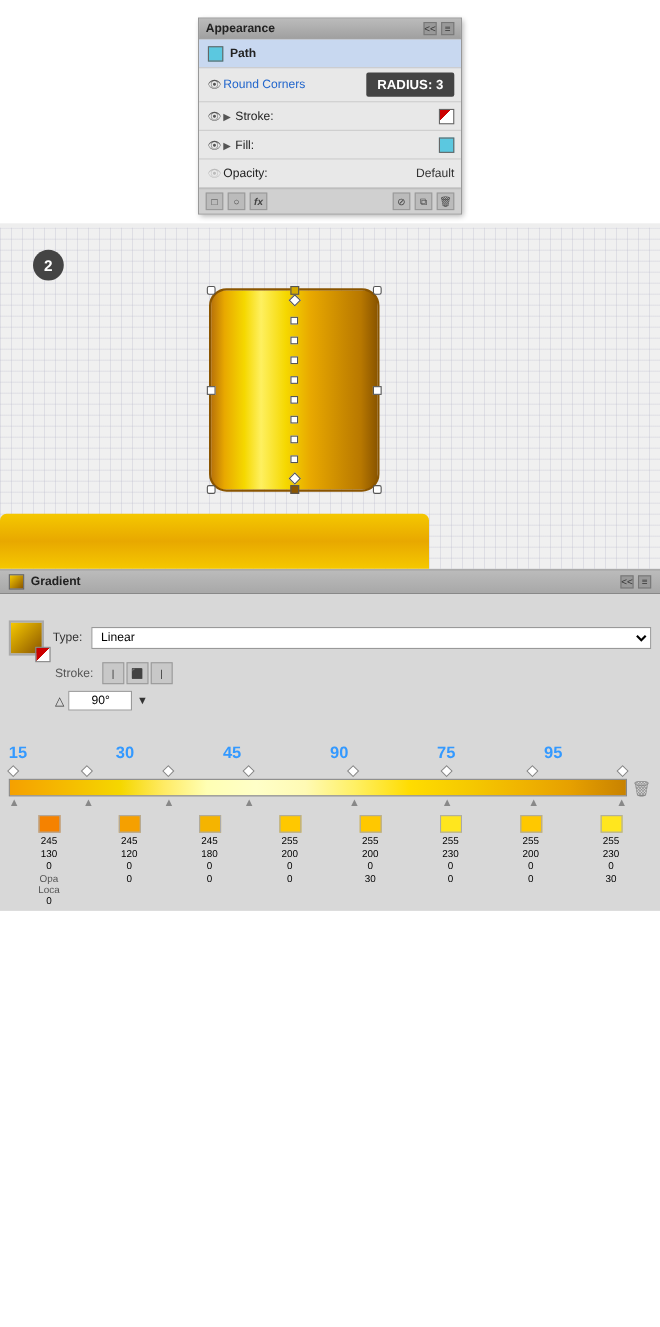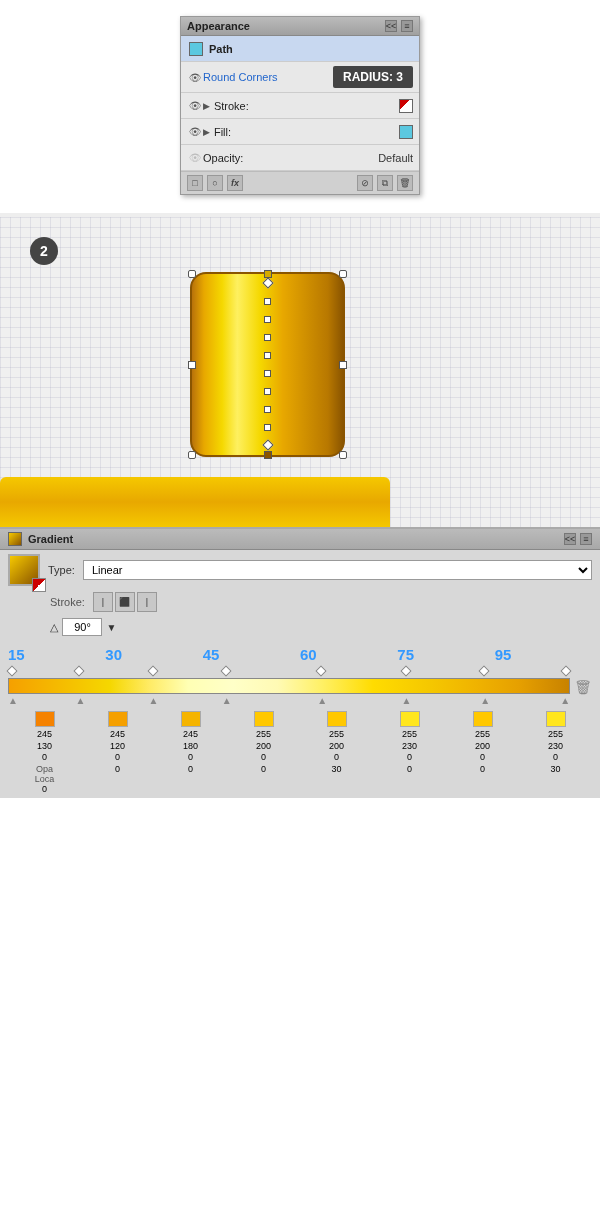--- a/index.html
+++ b/index.html
@@ -291,21 +291,21 @@
       display: flex; align-items: center; gap: 6px;
     }
     .gradient-icon {
       width: 14px; height: 14px;
       background: linear-gradient(135deg, #f5c800, #8a5500);
       border: 1px solid #666;
     }
     .gradient-title-text {
       font-size: 11px; font-weight: bold; color: #222;
     }
-    .gradient-body { padding: 4px 8px; }
+    .gradient-body { padding: 24px 8px; }
     .gradient-row {
       display: flex; align-items: center; gap: 8px;
       margin-bottom: 6px;
     }
     .gradient-swatch-box {
       width: 32px; height: 32px;
       background: linear-gradient(135deg, #f5c800, #8a5500);
       border: 2px solid #aaa;
       position: relative;
     }
@@ -335,21 +335,21 @@
       font-size: 9px; color: #333;
     }
     .angle-row {
       display: flex; align-items: center; gap: 4px;
       margin-left: 42px; margin-bottom: 6px;
     }
     .angle-triangle {
       font-size: 11px; color: #333;
     }
     .angle-input {
-      width: 40px; height: 18px;
+      width: 58px; height: 18px;
       background: #fff; border: 1px solid #999;
       font-size: 11px; text-align: center;
     }
     .angle-arrow { font-size: 10px; color: #333; }
     
     .gradient-numbers-row {
       display: flex; align-items: center;
       padding: 0 8px;
       margin-bottom: 2px;
     }
@@ -406,21 +406,21 @@
     }
     .loc-value {
       font-size: 9px; color: #000;
     }
 
     
     .appearance-wrapper {
       background: #fff;
       display: flex;
       justify-content: center;
-      padding: 8px 0 18px;
+      padding: 8px 0 8px;
     }
   </style>
 </head>
 <body>
 
 <div style="position:relative; background:#eee;">
 
 
 <div class="appearance-wrapper">
   <div class="appearance-panel">
@@ -548,21 +548,21 @@
       <span class="angle-triangle">△</span>
       <input class="angle-input" value="90°" readonly="" style="">
       <span class="angle-arrow">▼</span>
     </div>
   </div>
 
   <div class="gradient-numbers-row">
     <div class="grad-num">15</div>
     <div class="grad-num">30</div>
     <div class="grad-num">45</div>
-    <div class="grad-num">60</div>
+    <div class="grad-num">90</div>
     <div class="grad-num">75</div>
     <div class="grad-num">95</div>
   </div>
 
   <div style="padding: 0 8px; display:flex; align-items:center; gap:4px;">
     <div style="flex:1;">
 
       <div style="display:flex; align-items:center; height:10px; position:relative; margin-bottom:0px;">
         <div style="position:absolute; left:0%; top:2px; width:8px; height:8px; background:#fff; border:1px solid #888; transform:rotate(45deg); cursor:pointer;"></div>
         <div style="position:absolute; left:12%; top:2px; width:8px; height:8px; background:#fff; border:1px solid #888; transform:rotate(45deg);"></div>

